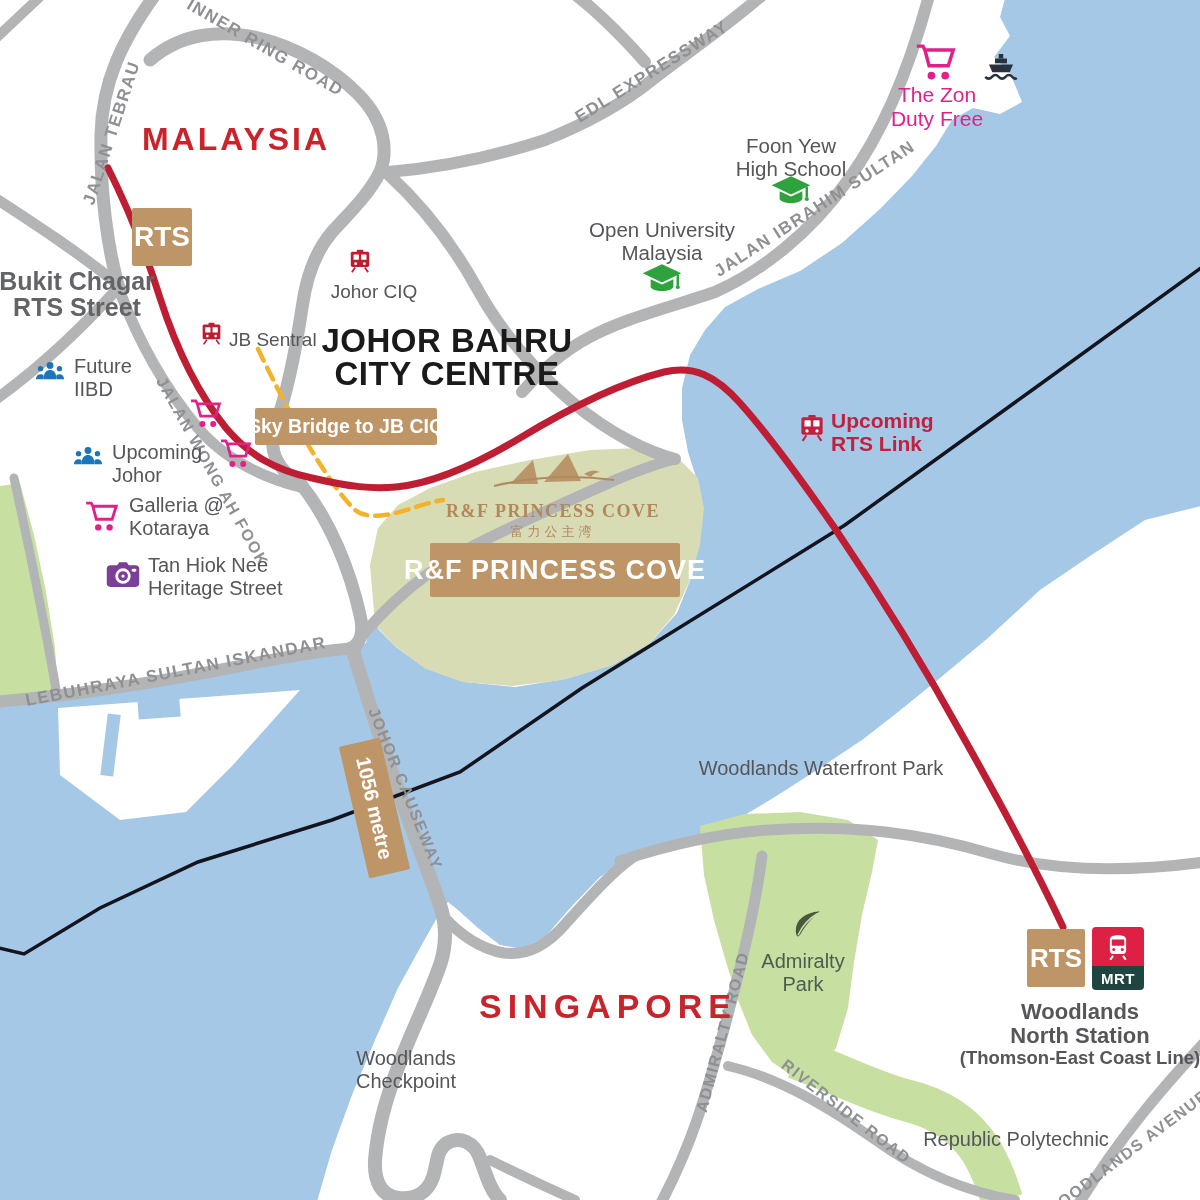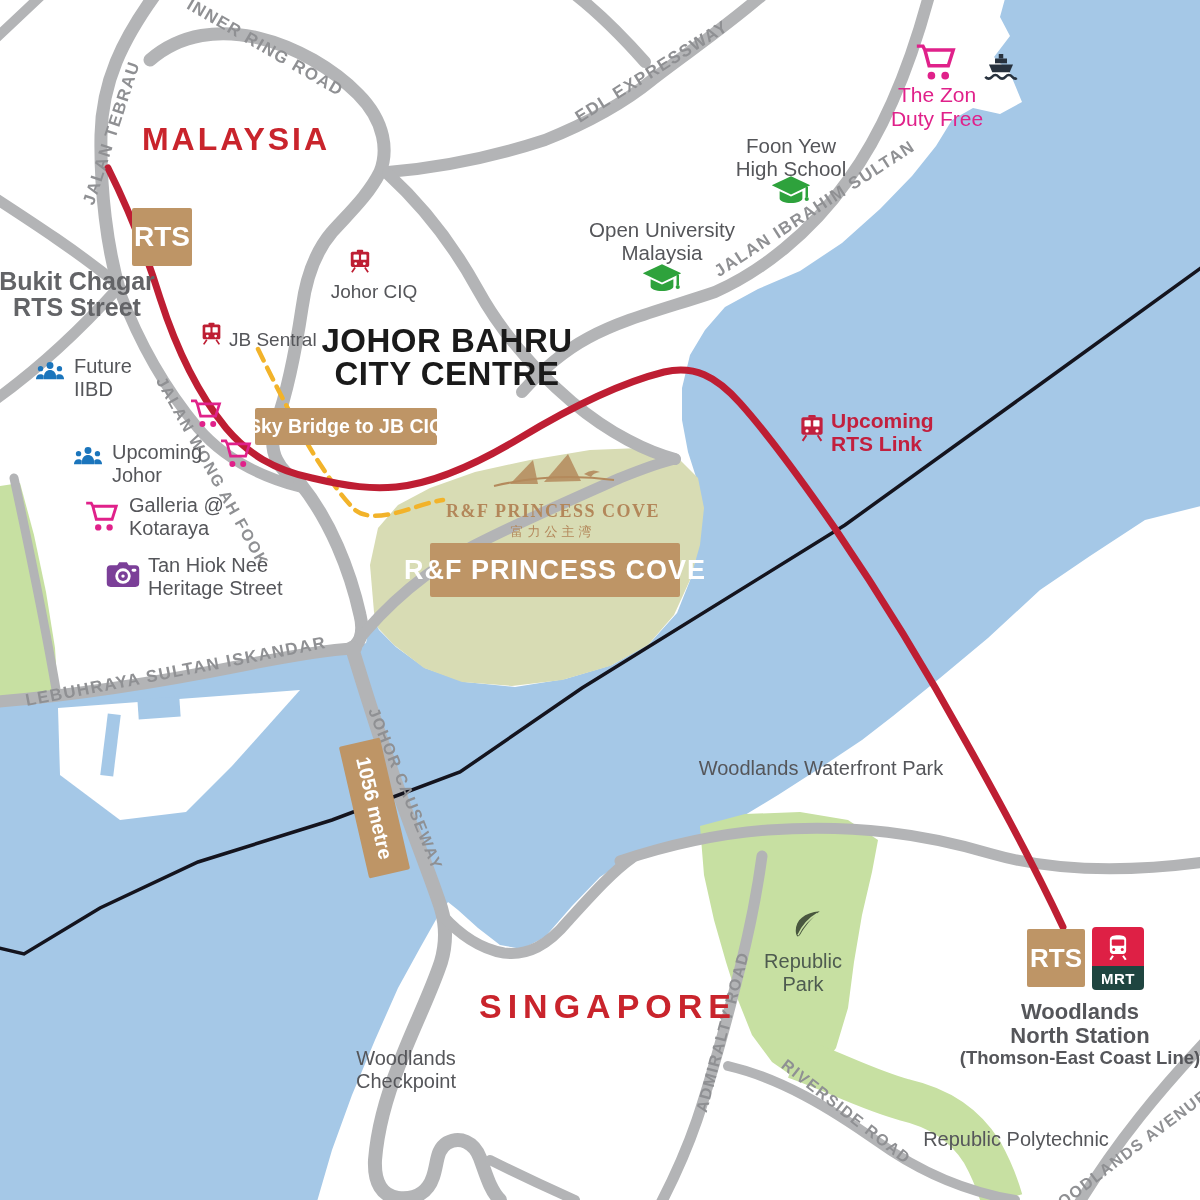--- a/index.html
+++ b/index.html
@@ -291,21 +291,21 @@
 
   <div class="poi ctr" style="left:821px;top:757px;">Woodlands Waterfront Park</div>
 
   <div class="icon" style="left:789px;top:906px;color:var(--leaf-green);">
     <svg width="36" height="36" viewBox="0 0 24 24" fill="currentColor">
         <path d="M20.5 3.5C10 4.5 4.5 9.5 4.5 16.5c0 1.8.4 3 1.2 3.8.7-.1 1.4-.7 2-1.7C10.5 14 14.5 8.5 20.5 3.5z"></path>
         <path d="M6 19.5C9 13 13 8.5 19 5" stroke="#C7E0A2" stroke-width="1" fill="none"></path>
       </svg>
   </div>
   <div class="poi ctr parktext" style="left:803px;top:950px;">
-    <div>Republic</div>
+    <div>Admiralty</div>
     <div>Park</div>
   </div>
 
   <div class="poi ctr" style="left:406px;top:1047px;">
     <div>Woodlands</div>
     <div>Checkpoint</div>
   </div>
 
   <div class="poi ctr" style="left:1016px;top:1128px;">Republic Polytechnic</div>
 

